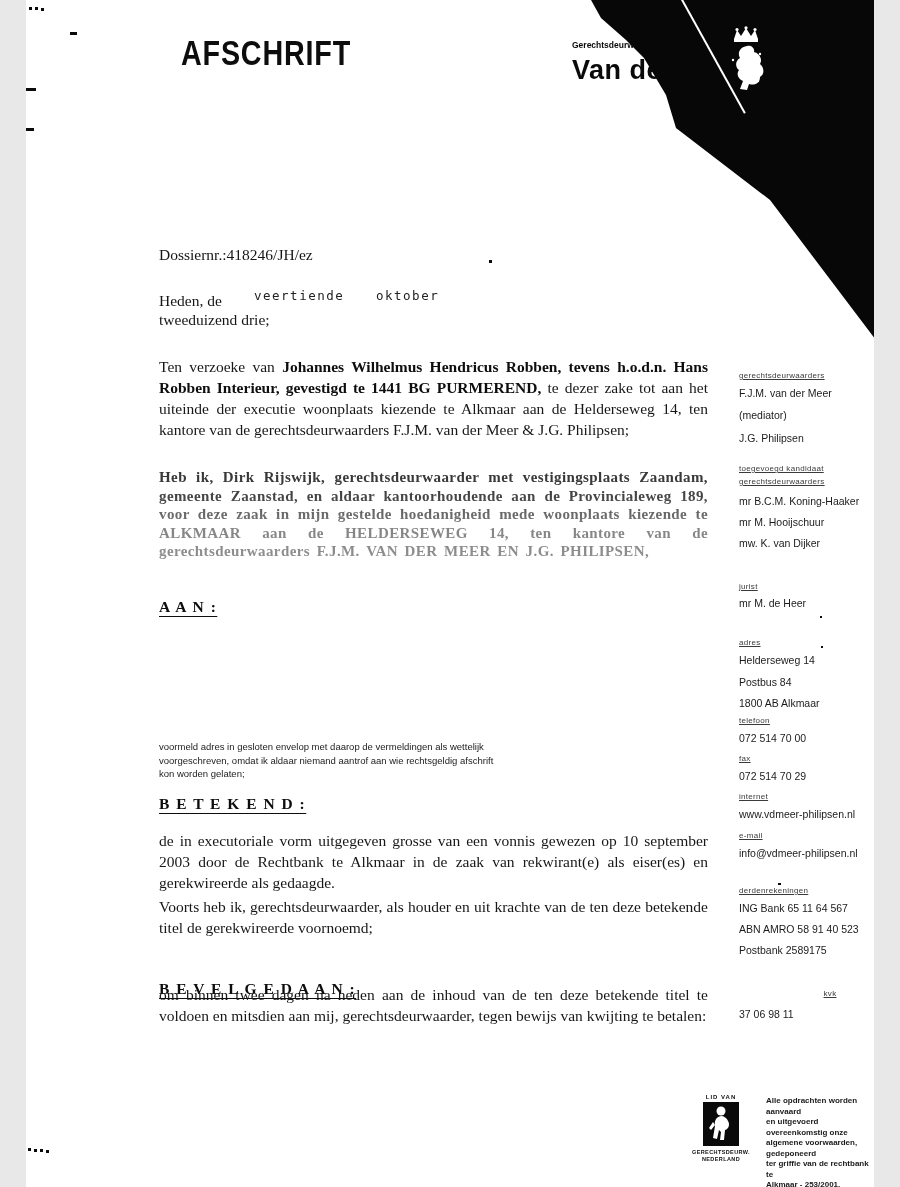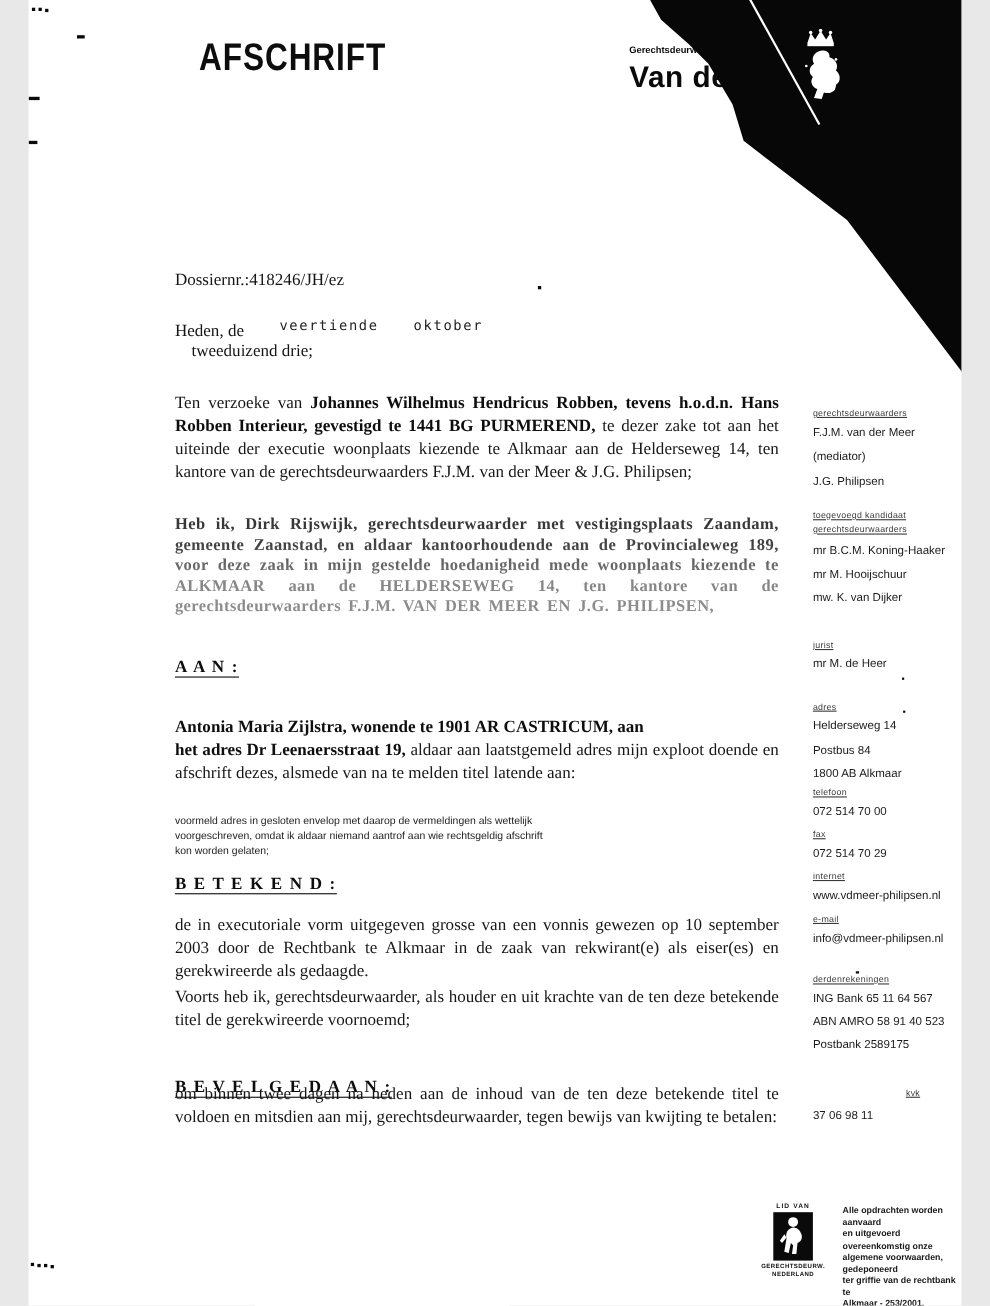--- a/index.html
+++ b/index.html
@@ -69,29 +69,28 @@
       <circle cx="9" cy="34" r="1.2"></circle>
         <circle cx="36" cy="28" r="1.2"></circle>
         <circle cx="34" cy="55" r="1.2"></circle>
     </g>
   </svg>
 
   <div class="line" style="left:133px;top:246px;">Dossiernr.:418246/JH/ez</div>
   <div class="line" style="left:133px;top:292px;">Heden, de</div>
   <div class="typed" style="left:228px;top:288px;">veertiende</div>
   <div class="typed" style="left:350px;top:288px;">oktober</div>
-  <div class="line" style="left:148px;top:311px;">tweeduizend drie;</div>
+  <div class="line" style="left:133px;top:311px;">tweeduizend drie;</div>
 
   <div class="par" style="top:356px;"><span>Ten verzoeke van </span><b>Johannes Wilhelmus Hendricus Robben, tevens h.o.d.n. Hans Robben Interieur, gevestigd te 1441 BG PURMEREND,</b><span>  te dezer zake tot aan het uiteinde der executie woonplaats kiezende te Alkmaar aan de  Helderseweg 14, ten kantore van de gerechtsdeurwaarders F.J.M. van der Meer &amp; J.G. Philipsen;</span></div>
 
   <div class="par smeared" style="top:468px;">Heb ik, Dirk Rijswijk, gerechtsdeurwaarder met vestigingsplaats Zaandam, gemeente Zaanstad, en aldaar kantoorhoudende aan de Provincialeweg 189, voor deze zaak in mijn gestelde hoedanigheid mede woonplaats kiezende te ALKMAAR aan de HELDERSEWEG 14, ten kantore van de gerechtsdeurwaarders F.J.M. VAN DER MEER EN J.G. PHILIPSEN,</div>
 
   <div class="hd" style="top:598px;">A A N :</div>
 
-  <div class="par" style="top:650px;"><b>Antonia Maria Zijlstra, wonende te 1901 AR CASTRICUM, aan</b><br><b>het adres Dr Leenaersstraat 19,</b><span> aldaar aan laatstgemeld adres mijn exploot doende en afschrift dezes, alsmede van na te melden titel latende aan:</span></div>
 
   <div class="small-note">voormeld adres in gesloten envelop met daarop de vermeldingen als wettelijk voorgeschreven, omdat ik aldaar niemand aantrof aan wie rechtsgeldig afschrift kon worden gelaten;</div>
 
   <div class="hd" style="top:795px;">B E T E K E N D :</div>
   <div class="par" style="top:830px;">de in executoriale vorm uitgegeven grosse van een vonnis gewezen op 10 september 2003 door de Rechtbank te Alkmaar in de zaak van rekwirant(e) als eiser(es) en gerekwireerde als gedaagde.</div>
   <div class="par" style="top:896px;">Voorts heb ik, gerechtsdeurwaarder, als houder en uit krachte van de ten deze betekende titel de gerekwireerde voornoemd;</div>
 
   <div class="hd" style="top:980px;">B E V E L   G E D A A N :</div>
   <div class="par" style="top:984px;">om binnen twee dagen na heden aan de inhoud van de ten deze betekende titel te voldoen en mitsdien aan mij, gerechtsdeurwaarder, tegen bewijs van kwijting te betalen:</div>
 

